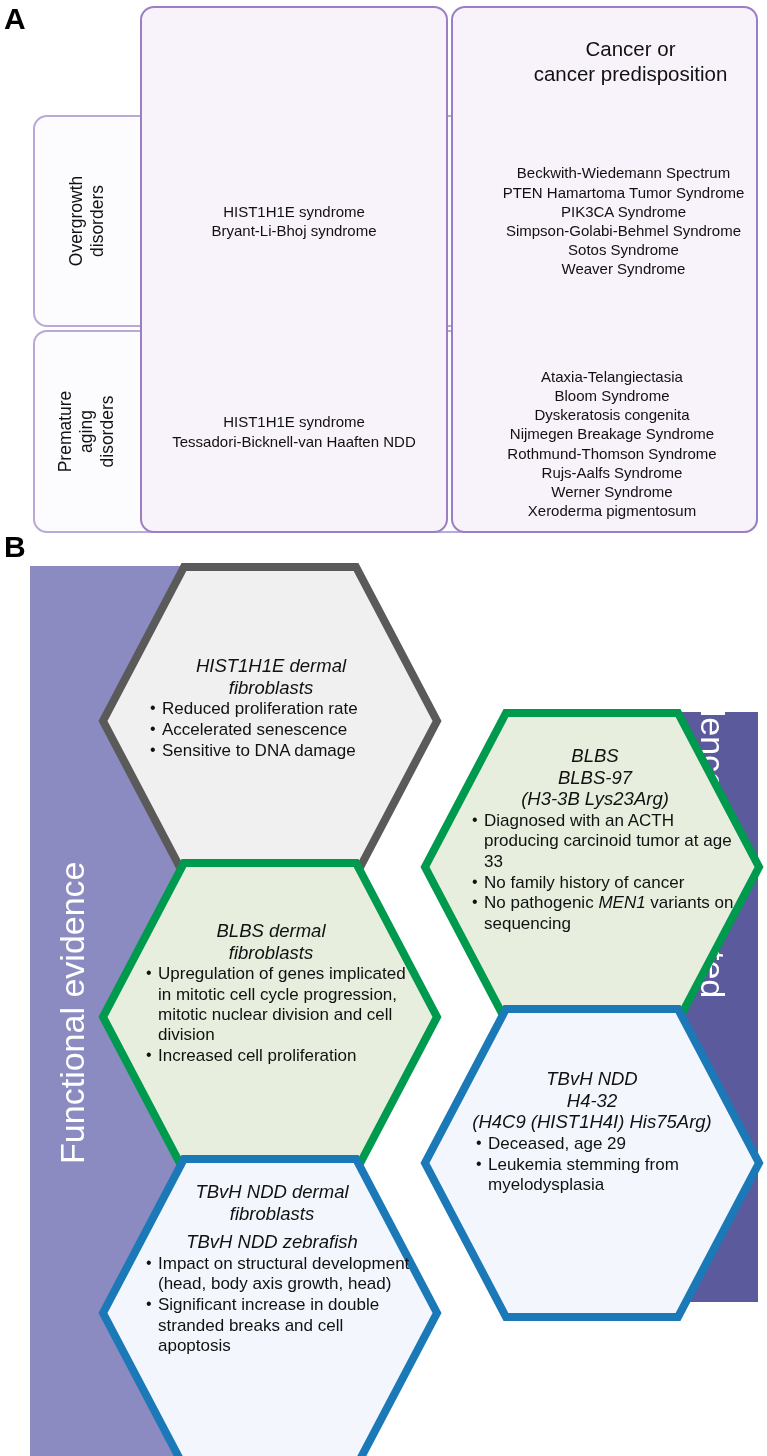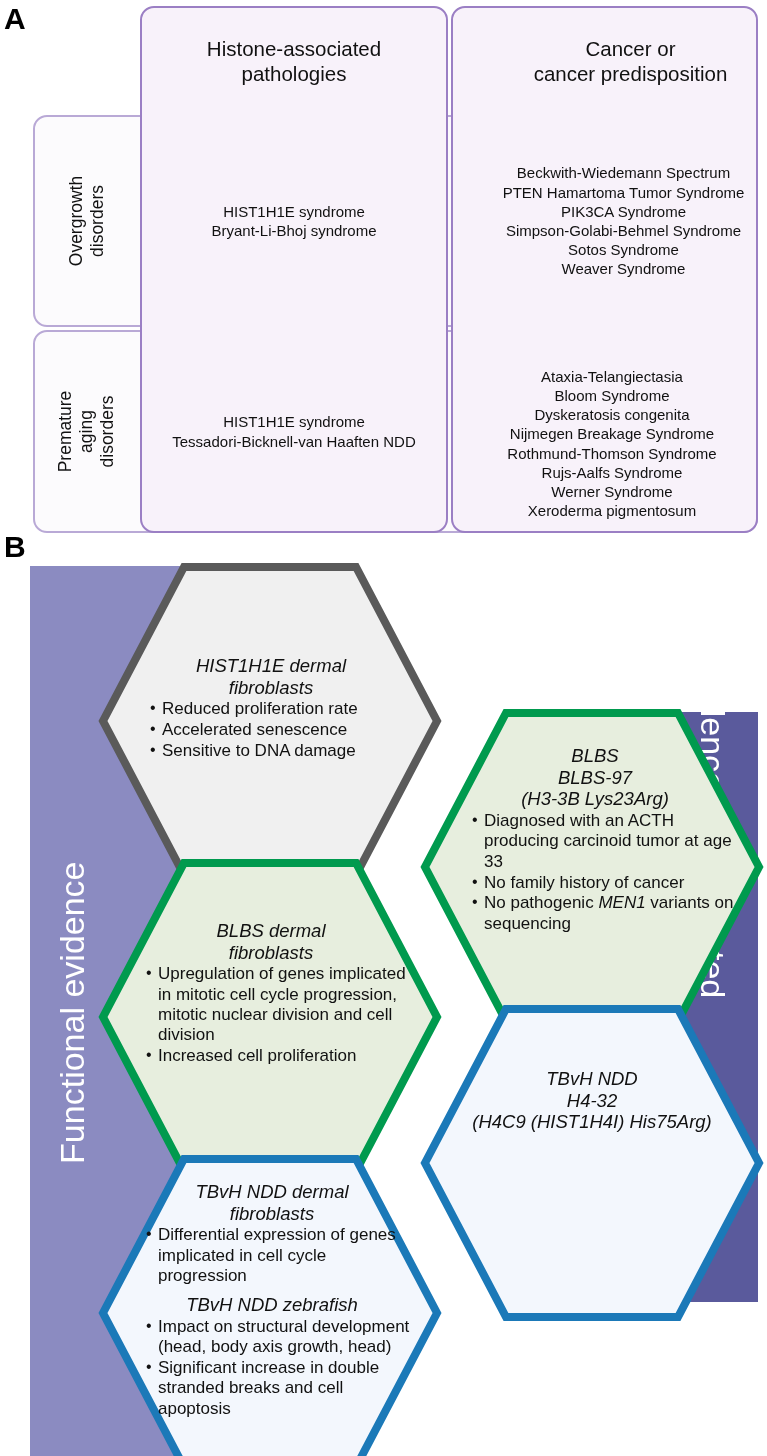--- a/index.html
+++ b/index.html
@@ -70,23 +70,20 @@
 
 <div id="panelA">
   <div class="panel-letter" id="panelA-letter">A</div>
 
   <div class="rowbox" style="left:33px;top:115px;width:725px;height:212px;"></div>
   <div class="rowbox" style="left:33px;top:330px;width:725px;height:203px;"></div>
 
   <div class="colbox" style="left:140px;top:6px;width:308px;height:527px;"></div>
   <div class="colbox" style="left:451px;top:6px;width:307px;height:527px;"></div>
 
-  <div class="cell colhead" style="left:142px;top:8px;width:304px;height:106px;">
-    <span>Histone-associated<br>pathologies</span>
-  </div>
   <div class="cell colhead" style="left:479px;top:8px;width:303px;height:106px;">
     <span>Cancer or<br>cancer predisposition</span>
   </div>
 
   <div class="rowlabel" style="left:35px;top:117px;width:104px;height:208px;">
     <span class="rot">Overgrowth<br>disorders</span>
   </div>
   <div class="rowlabel" style="left:35px;top:332px;width:104px;height:199px;">
     <span class="rot">Premature<br>aging<br>disorders</span>
   </div>
@@ -161,32 +158,31 @@
   </div>
 
   <div class="hex" style="left:420px;top:464px;width:344px;height:318px;">
     <svg width="344" height="318" viewBox="0 0 344 318">
       <polygon points="86,5 258,5 339,159 258,313 86,313 5,159" fill="#f3f7fd" stroke="#1b79b8" stroke-width="8" stroke-linejoin="miter"></polygon>
     </svg>
   </div>
   <div class="hexbody" style="left:424px;top:528px;width:336px;">
     <div class="hextitle">TBvH NDD<br>H4-32<br>(H4C9 (HIST1H4I) His75Arg)</div>
     <ul class="hexlist" style="padding-left:64px;">
+      <li>Deceased, age 29</li>
+      <li>Leukemia stemming from myelodysplasia</li>
     </ul>
   </div>
 
   <div class="hex" style="left:98px;top:614px;width:344px;height:318px;">
     <svg width="344" height="318" viewBox="0 0 344 318">
       <polygon points="86,5 258,5 339,159 258,313 86,313 5,159" fill="#f3f7fd" stroke="#1b79b8" stroke-width="8" stroke-linejoin="miter"></polygon>
     </svg>
   </div>
   <div class="hexbody" style="left:126px;top:641px;width:292px;">
     <div class="hextitle">TBvH NDD dermal<br>fibroblasts</div>
-    <ul class="hexlist" style="padding-left:32px;">
-      <li>Differential expression of genes implicated in cell cycle progression</li>
-    </ul>
     <div class="hextitle" style="margin-top:7px;">TBvH NDD zebrafish</div>
     <ul class="hexlist" style="padding-left:32px;">
       <li>Impact on structural development (head, body axis growth, head)</li>
       <li>Significant increase in double stranded breaks and cell apoptosis</li>
     </ul>
   </div>
 </div>
 
 </body></html>

